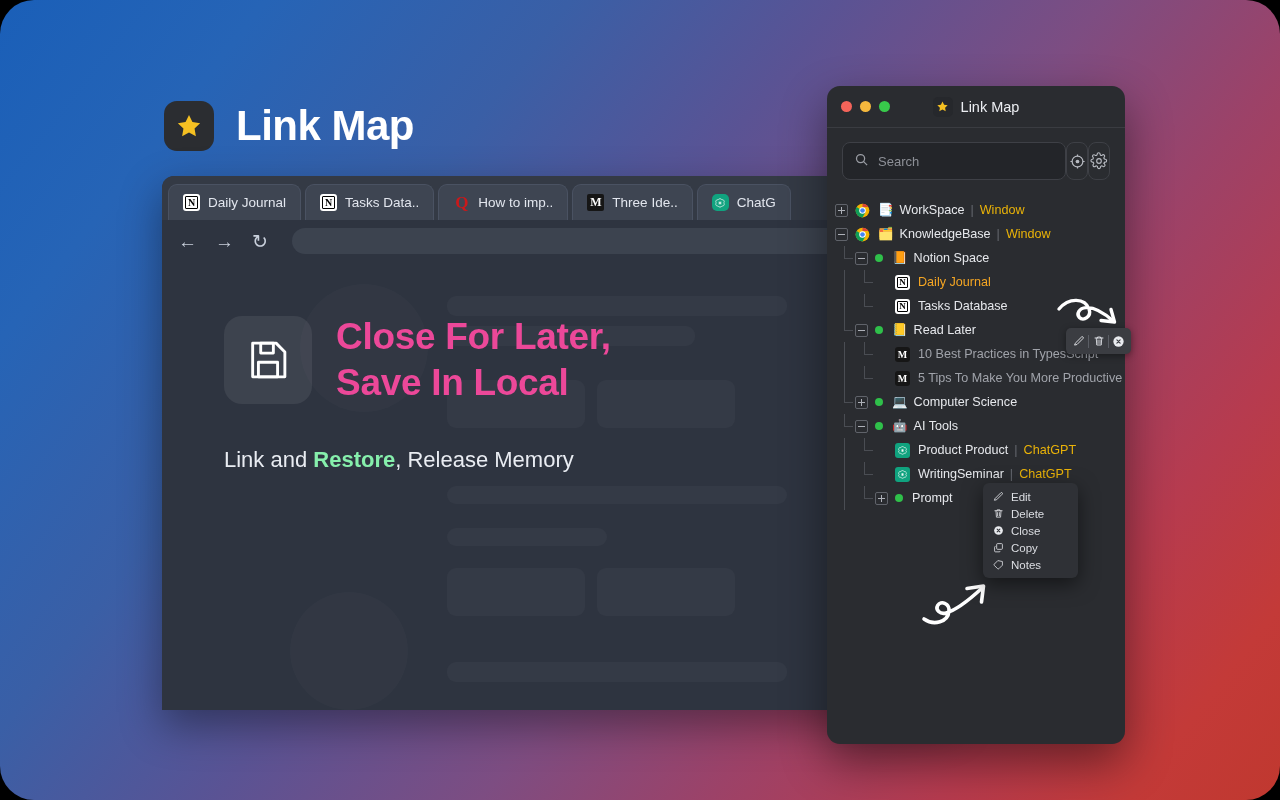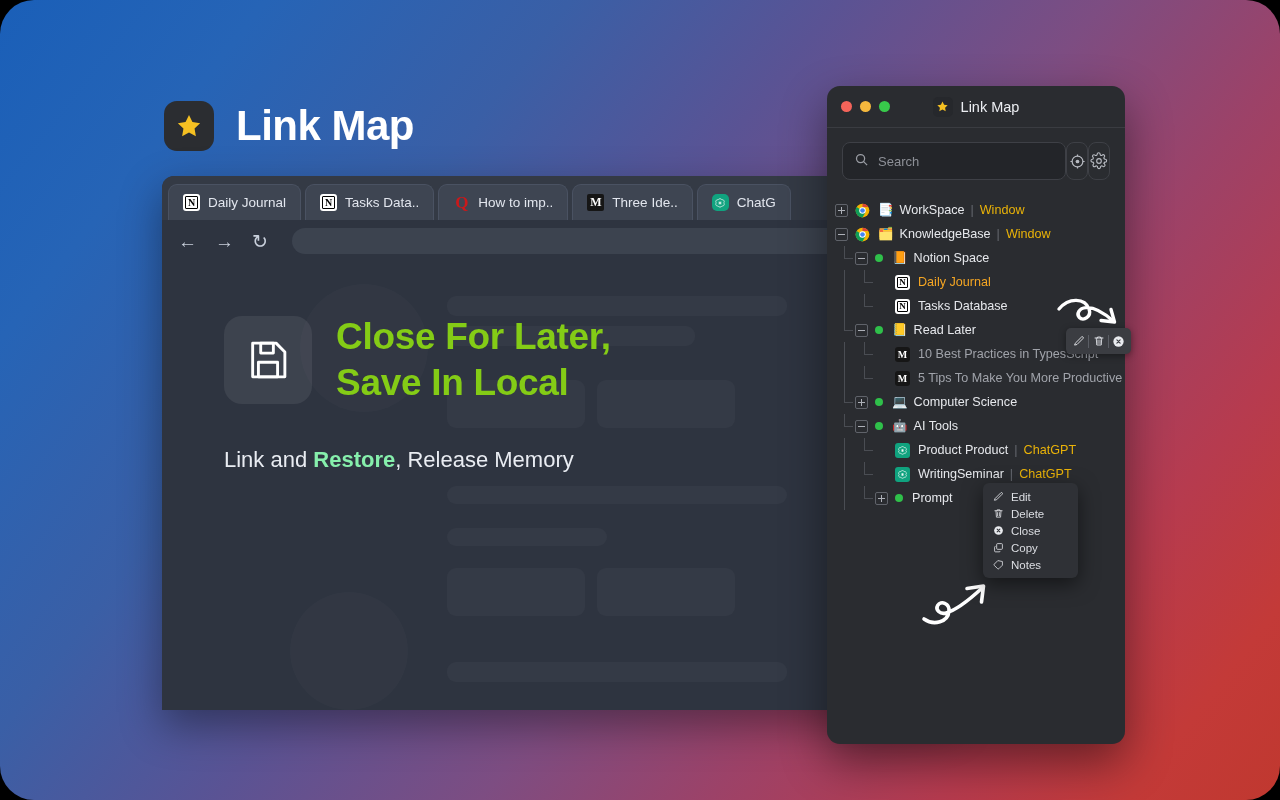--- a/index.html
+++ b/index.html
@@ -116,21 +116,21 @@
   .hero-row { display: flex; align-items: center; gap: 24px; }
   .save-icon {
     width: 88px; height: 88px;
     background: rgba(255,255,255,.075);
     border-radius: 18px;
     display: flex; align-items: center; justify-content: center;
     flex: 0 0 88px;
   }
   .hero-title {
     font-size: 37px; font-weight: 700; line-height: 1.23;
-    color: #84cc16; letter-spacing: -.3px;
+    color: #ec4899; letter-spacing: -.3px;
   }
   .hero-sub {
     margin-top: 44px;
     font-size: 22px; color: #e9ecf2; line-height: 1; font-weight: 400;
   }
   .hero-sub2 { margin-top: 28px; font-size: 22px; color: #e9ecf2; line-height: 1; }
   .hl { color: #86efac; font-weight: 700; }
 
   
   #app {

